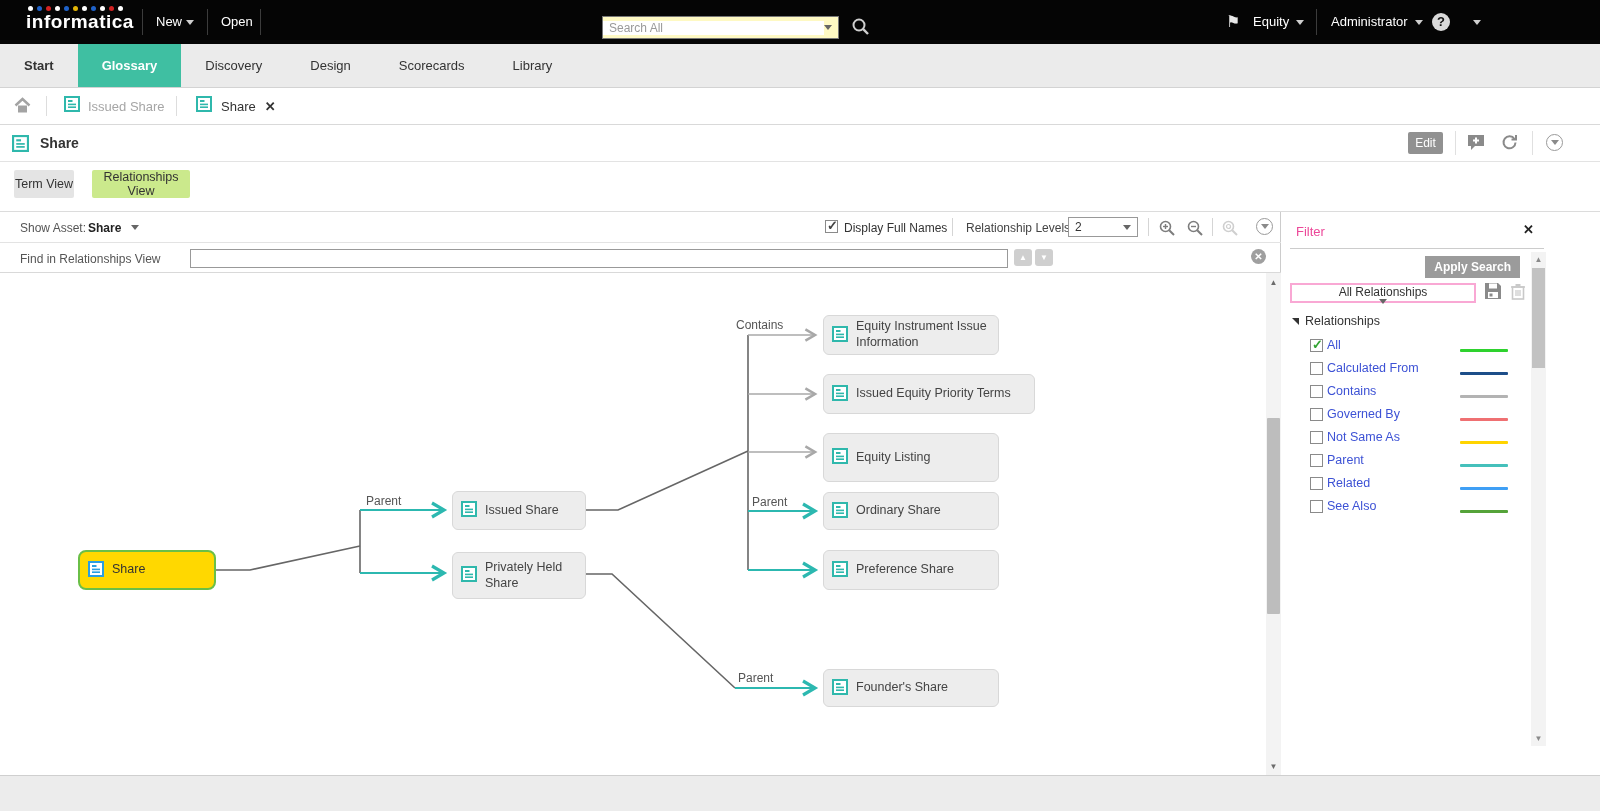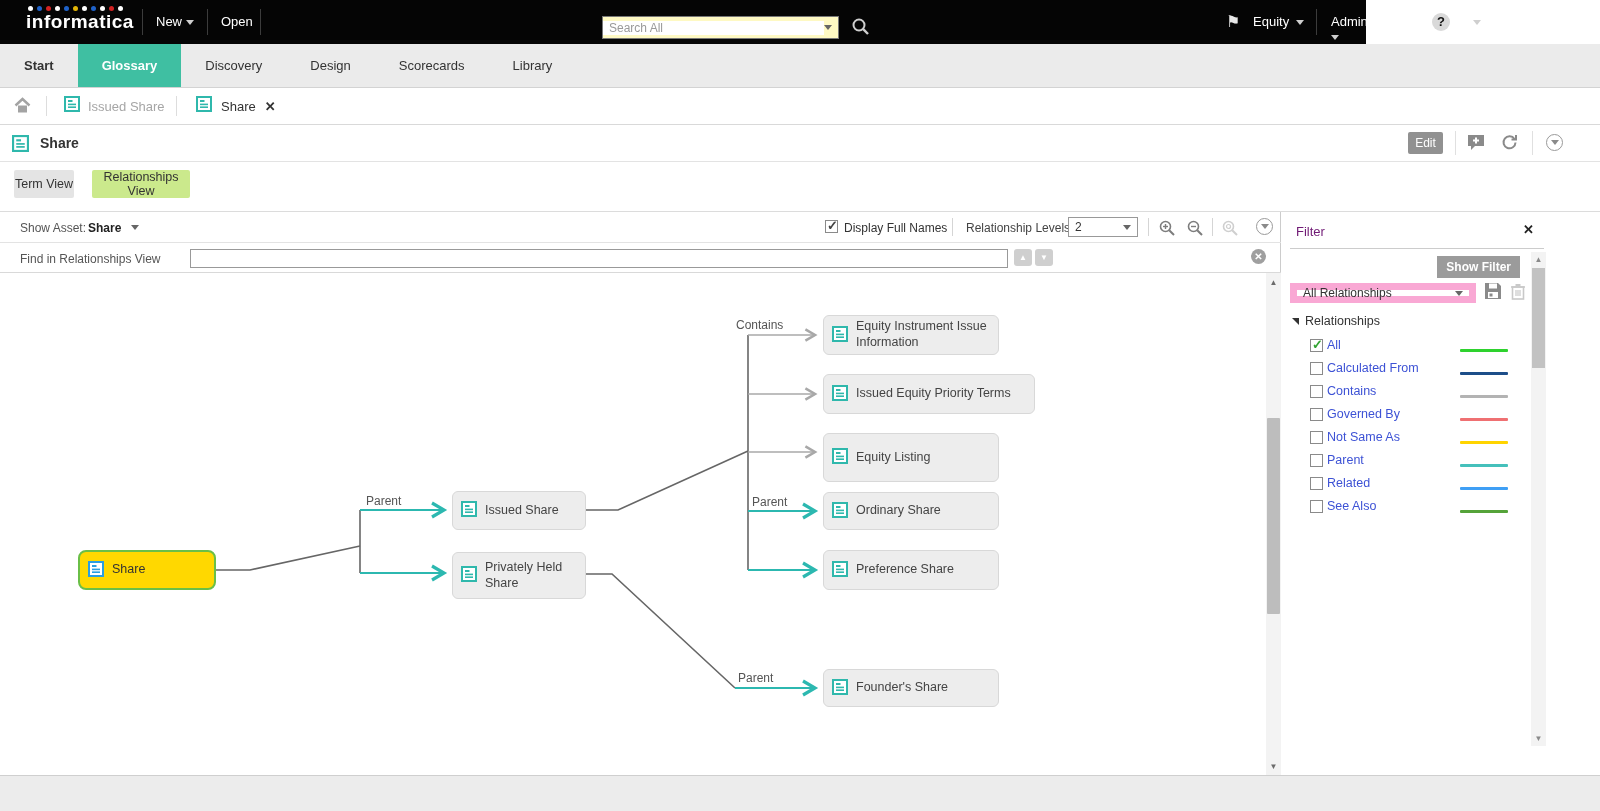--- a/index.html
+++ b/index.html
@@ -1,21 +1,21 @@
 <!DOCTYPE html>
 <html><head>
 <meta charset="utf-8">
 <style>
   * { box-sizing: border-box; margin: 0; padding: 0; }
   html,body { width:1600px; height:811px; }
   body { font-family: "Liberation Sans", sans-serif; background:#fff; color:#333; }
   .app { position:relative; width:1600px; height:811px; overflow:hidden; background:#fff; }
 
   
-  .topbar { position:absolute; left:0; top:0; width:1366px; height:44px; background:#050505; color:#fff;padding-left:47px; }
+  .topbar { position:absolute; left:0; top:0; width:1600px; height:44px; background:#050505; color:#fff;padding-left:47px; }
   .logo { position:absolute; left:26px; top:6px; }
   .logo-dots { display:flex; gap:4px; margin-left:2px; margin-bottom:1px; }
   .logo-dots span { width:5px; height:5px; border-radius:50%; display:inline-block; }
   .logo-text { color:#fff; font-size:19px; font-weight:bold; letter-spacing:.5px; line-height:20px; }
   .tb-div { position:absolute; top:9px; width:1px; height:26px; background:#3c3c3c; }
   .tb-link { position:absolute; top:14px; color:#fff; font-size:13px; }
   .caret { display:inline-block; width:0; height:0; border-left:4px solid transparent; border-right:4px solid transparent; border-top:5px solid #cfcfcf; vertical-align:middle; }
   .caret.dark { border-top-color:#666; }
   .search-wrap { position:absolute; left:602px; top:16px; width:237px; height:23px; background:#fef9c3; border:1px solid #777; display:flex; align-items:center; }
   .search-wrap input { flex:1; border:none; outline:none; font-size:12px; padding:0 6px; color:#333; font-family:"Liberation Sans",sans-serif; }
@@ -74,29 +74,29 @@
   .node .nlabel { line-height:1.25; }
   .node.root { background:#ffd800; border:2px solid #6abf47; border-radius:8px; color:#333; }
   .edge-label { position:absolute; font-size:12px; color:#555; background:transparent; }
   .vscroll { position:absolute; right:0; top:0; width:15px; height:503px; background:#f3f3f3; }
   .vscroll .arr { position:absolute; left:0; width:15px; height:15px; color:#6b6b6b; font-size:8px; text-align:center; line-height:15px; }
   .vscroll .thumb { position:absolute; left:1px; width:13px; background:#bdbdbd; border-radius:1px; }
 
   
   .filter-panel { position:absolute; left:1282px; top:0; width:266px; height:564px; background:#fff; }
   .fp-header { position:relative; height:36px; }
-  .fp-title { position:absolute; left:14px; top:12px; font-size:13px; color:#701a75; }
+  .fp-title { position:absolute; left:14px; top:12px; font-size:13px; color:#ec4899; }
   .fp-close { position:absolute; right:14px; top:10px; font-size:13px; font-weight:bold; color:#222; }
   .fp-hr { border-top:1px solid #ccc; margin:0 4px 0 8px; }
   .fp-scroll { position:absolute; right:2px; top:40px; width:15px; height:494px; background:#f3f3f3; }
   .fp-scroll .arr { position:absolute; left:0; width:15px; height:15px; color:#8a8a8a; font-size:8px; text-align:center; line-height:15px; }
   .fp-scroll .thumb { position:absolute; left:1px; top:16px; width:13px; height:100px; background:#c2c2c2; }
   .apply-btn { position:absolute; right:28px; top:44px; background:#9b9b9b; color:#fff; font-weight:bold; font-size:12px; border:none; padding:4px 9px; }
   .preset-row { position:absolute; left:8px; top:70px; display:flex; align-items:center; gap:8px; }
-  .preset-select { width:186px; height:20px; border:7px solid #f9a8d4; background:#fff; display:flex; align-items:center; justify-content:space-between; padding:0 6px; font-size:12px; color:#333; }
+  .preset-select { width:186px; height:20px; border:2px solid #f9a8d4; background:#fff; display:flex; align-items:center; justify-content:space-between; padding:0 6px; font-size:12px; color:#333;flex-direction:column; }
   .tree { position:absolute; left:10px; top:102px; width:230px; }
   .tree-group { display:flex; align-items:center; gap:6px; font-size:12.5px; color:#333; margin-bottom:10px; }
   .twisty { width:0; height:0; border-top:7px solid #333; border-left:7px solid transparent; }
   .tree-item { display:flex; align-items:flex-end; margin:0 0 9px 18px; height:14px; }
   .tree-item .checkbox { flex:0 0 13px; }
   .tree-item .tlabel { font-size:12.5px; color:#3d52d5; margin-left:4px; flex:1; }
   .swatch { width:48px; height:3px; margin-right:14px; border-radius:1px; }
 
   
   .footer { position:absolute; left:0; top:775px; width:1600px; height:36px; background:#ececec; border-top:1px solid #cfcfcf; }
@@ -405,21 +405,21 @@
       </div>
     </div>
 
     <div class="filter-panel">
       <div class="fp-header">
         <span class="fp-title">Filter</span>
         <span class="fp-close">✕</span>
       </div>
       <div class="fp-hr"></div>
 
-      <button class="apply-btn">Show Filter</button>
+      <button class="apply-btn">Apply Search</button>
 
       <div class="preset-row">
         <div class="preset-select">
           <span>All Relationships</span>
             <span class="caret dark"></span>
         </div>
         <span>
           <svg width="18" height="18" viewBox="0 0 18 18">
               <path d="M1 1 h13 l3 3 v13 h-16 z" fill="#8a8a8a"></path>
               <rect x="4" y="10" width="10" height="6" fill="#fff"></rect>

